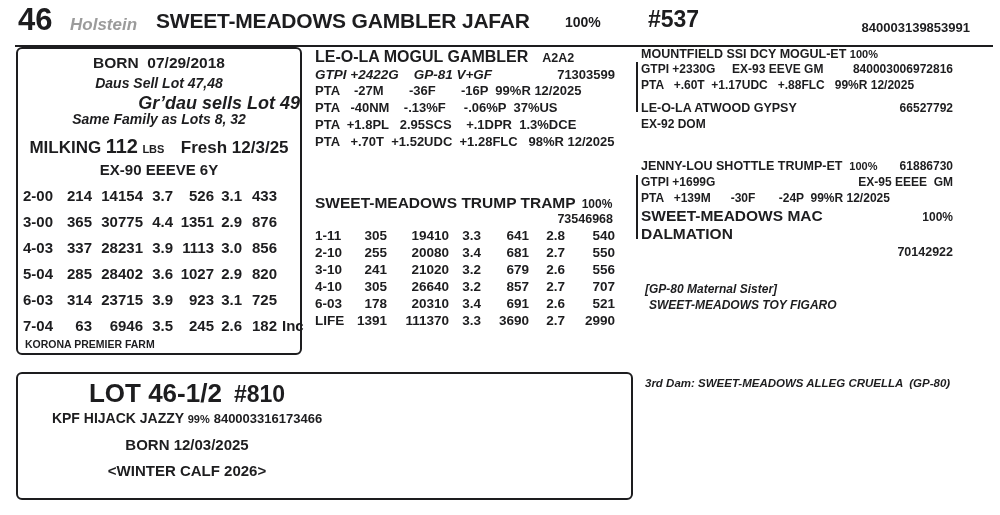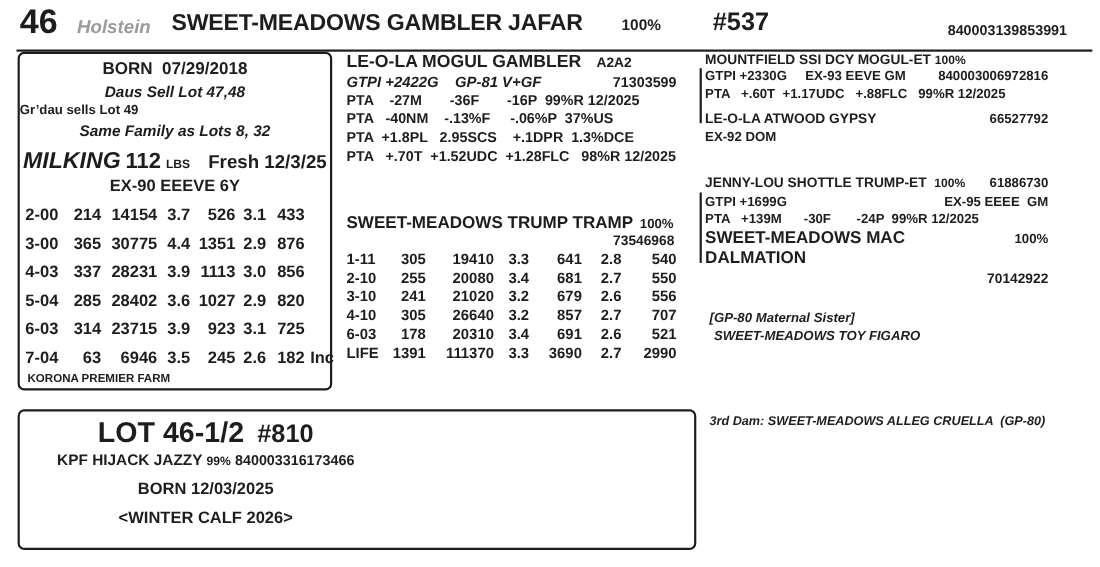--- a/index.html
+++ b/index.html
@@ -16,24 +16,24 @@
   .title    { left:156px; top:9px;  font-size:21px; font-weight:700; letter-spacing:-0.2px; }
   .hdr-pct  { left:565px; top:14px; font-size:14px; font-weight:700; }
   .hdr-tag  { left:648px; top:6px;  font-size:23px; font-weight:700; }
   .hdr-reg  { right:30px; top:20px; font-size:13px; font-weight:700; }
   .rule     { left:15px;  top:45px; width:978px; height:2px; background:#1d1d1f; }
 
   
   .info-box { left:16px; top:47px; width:286px; height:308px; border:2px solid #1d1d1f; border-radius:6px; }
   .info-box .born   { position:absolute; top:5px;  left:0; right:0; text-align:center; font-size:15.5px; font-weight:700; }
   .info-box .note0  { position:absolute; top:26px; left:0; right:0; text-align:center; font-size:14px; font-weight:700; font-style:italic; }
-  .info-box .note1  { position:absolute; top:44px; left:0; right:0; text-align:left; font-size:12px; font-weight:700; }
+  .info-box .note1  { position:absolute; top:44px; left:0; right:0; text-align:right; font-size:18px; font-weight:700; font-style:italic; }
   .info-box .note2  { position:absolute; top:62px; left:0; right:0; text-align:center; font-size:14px; font-weight:700; font-style:italic; }
   .milking  { position:absolute; top:86px; left:0; right:0; text-align:center; font-weight:700; }
-  .milking .m-label { font-size:21px;font-style:italic; }
+  .milking .m-label { font-size:17px; }
   .milking .m-val   { font-size:20px; }
   .milking .m-unit  { font-size:11px; }
   .milking .m-fresh { font-size:17px; margin-left:12px; }
   .classif  { position:absolute; top:112px; left:0; right:0; text-align:center; font-size:15px; font-weight:700; }
   .lact-table { position:absolute; top:133px; left:5px; right:4px; }
   .lact-table .lact-row { display:grid; grid-template-columns:34px 32px 48px 27px 38px 25px 32px 20px; column-gap:3px; height:26px; align-items:center; font-size:15px; font-weight:700; }
   .lact-table .cell { text-align:right; }
   .lact-table .cell:first-child { text-align:left; }
   .lact-table .cell:last-child { text-align:left; padding-left:2px; }
   .farm { position:absolute; left:7px; bottom:3px; font-size:10.5px; font-weight:700; }

